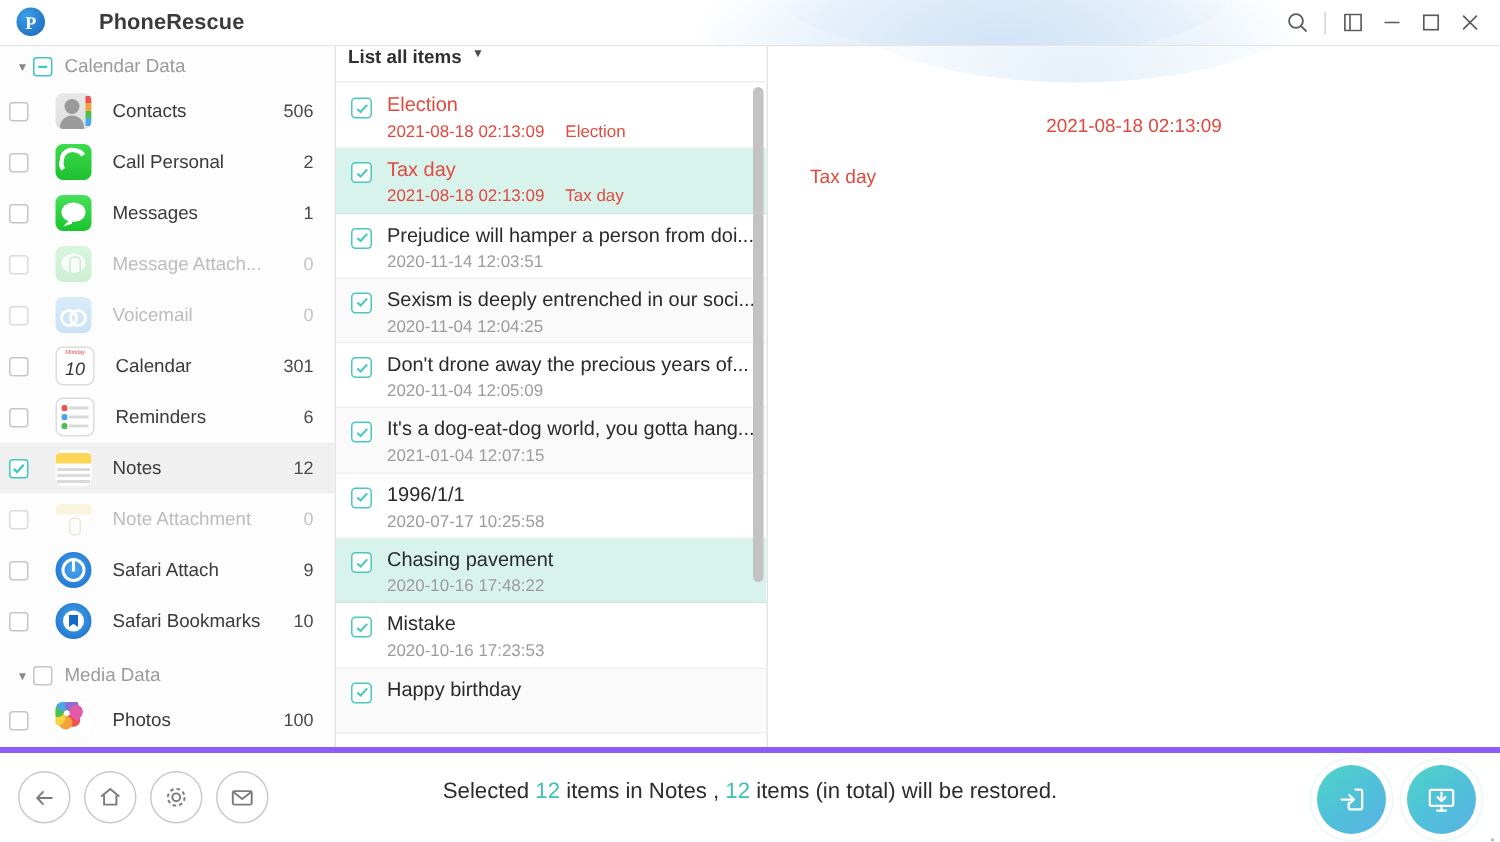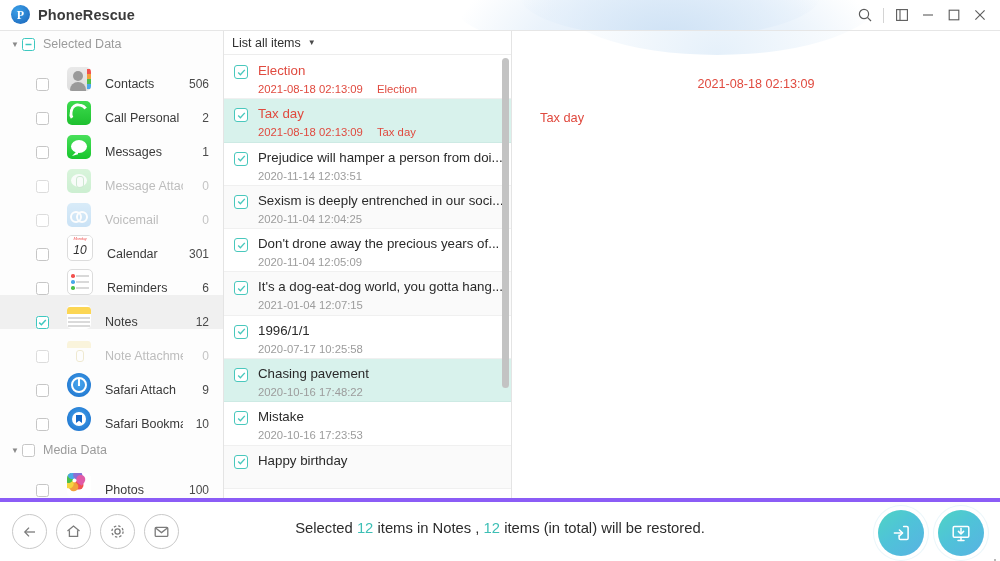--- a/index.html
+++ b/index.html
@@ -46,20 +46,21 @@
     width: 19px; height: 19px; border-radius: 50%;
     background: radial-gradient(circle at 35% 30%, #3aa0e8 0%, #2272c4 75%);
     display: flex; align-items: center; justify-content: center;
     color: #fff; font-size: 12px; font-weight: bold;
     font-family: "Liberation Serif", serif;
     line-height: 1;
   }
   .logo-text {
     font-size: 14.5px; color: #3b3b3b; font-weight: 600;
     letter-spacing: .1px;
+    margin-left: 28px;
   }
   .win-ctrls {
     position: absolute; right: 7px; top: 0; height: 30px;
     display: flex; align-items: center;
   }
   .win-btn {
     width: 26px; height: 30px;
     display: flex; align-items: center; justify-content: center;
     color: #5b5b5b;
   }
@@ -100,22 +101,22 @@
   .cb {
     width: 13px; height: 13px; border-radius: 2.5px;
     border: 1px solid #c6c6c6; background: #fff;
     box-sizing: border-box; flex: 0 0 auto;
     display: flex; align-items: center; justify-content: center;
   }
   .cb.teal { border-color: #3ec8c0; }
   .cb.dim { border-color: #dcdcdc; }
 
   .item-row {
-    height: 34px; display: flex; align-items: flex-end;
-    padding-left: 36px; box-sizing: border-box;
+    height: 34px; display: flex; align-items: center;
+    padding-left: 6px; box-sizing: border-box;
     position: relative;
   }
   .item-row.selected { background: #f0f0f0; }
   .item-row .cb { margin-right: 0; }
   .item-ico {
     width: 24px; height: 24px; margin-left: 18px;
     flex: 0 0 auto; border-radius: 5px;
     position: relative; overflow: hidden;
   }
   .item-name {
@@ -171,24 +172,25 @@
 
   
   #listpanel {
     width: 288px; height: 467px;
     background: #ffffff;
     border-right: 1px solid #e4e4e4;
     box-sizing: border-box;
     position: relative; overflow: hidden;
   }
   #listhdr {
-    height: 24px; display: flex; align-items: center;
+    height: 24px; display: flex; align-items: flex-start;
     padding-left: 8px; box-sizing: border-box;
     border-bottom: 1px solid #ededed;
     background: #fff;
+    font-weight: bold;
   }
   .drop-label { font-size: 12.5px; color: #2f2f2f; }
   .drop-caret { margin-left: 7px; font-size: 8px; color: #4a4a4a; }
 
   #listscroll {
     position: absolute; left: 0; top: 25px; right: 0; bottom: 0;
     overflow: hidden;
   }
   .note-row {
     height: 43.3px; box-sizing: border-box;
@@ -336,21 +338,21 @@
 
     <div id="sidebar">
 
       <div class="group-row">
         <span class="caret">▼</span>
         <span class="cb teal">
           <svg width="9" height="9" viewBox="0 0 9 9" stroke="#3ec8c0" stroke-width="1.5">
               <line x1="1.5" y1="4.5" x2="7.5" y2="4.5"></line>
             </svg>
         </span>
-        <span class="group-label">Selected Data</span>
+        <span class="group-label">Calendar Data</span>
       </div>
 
       <div class="item-row">
         <span class="cb"></span>
         <span class="item-ico ic-contacts">
           <i class="head"></i>
             <i class="body"></i>
             <i class="tabs"></i>
         </span>
         <span class="item-name">Contacts</span>

